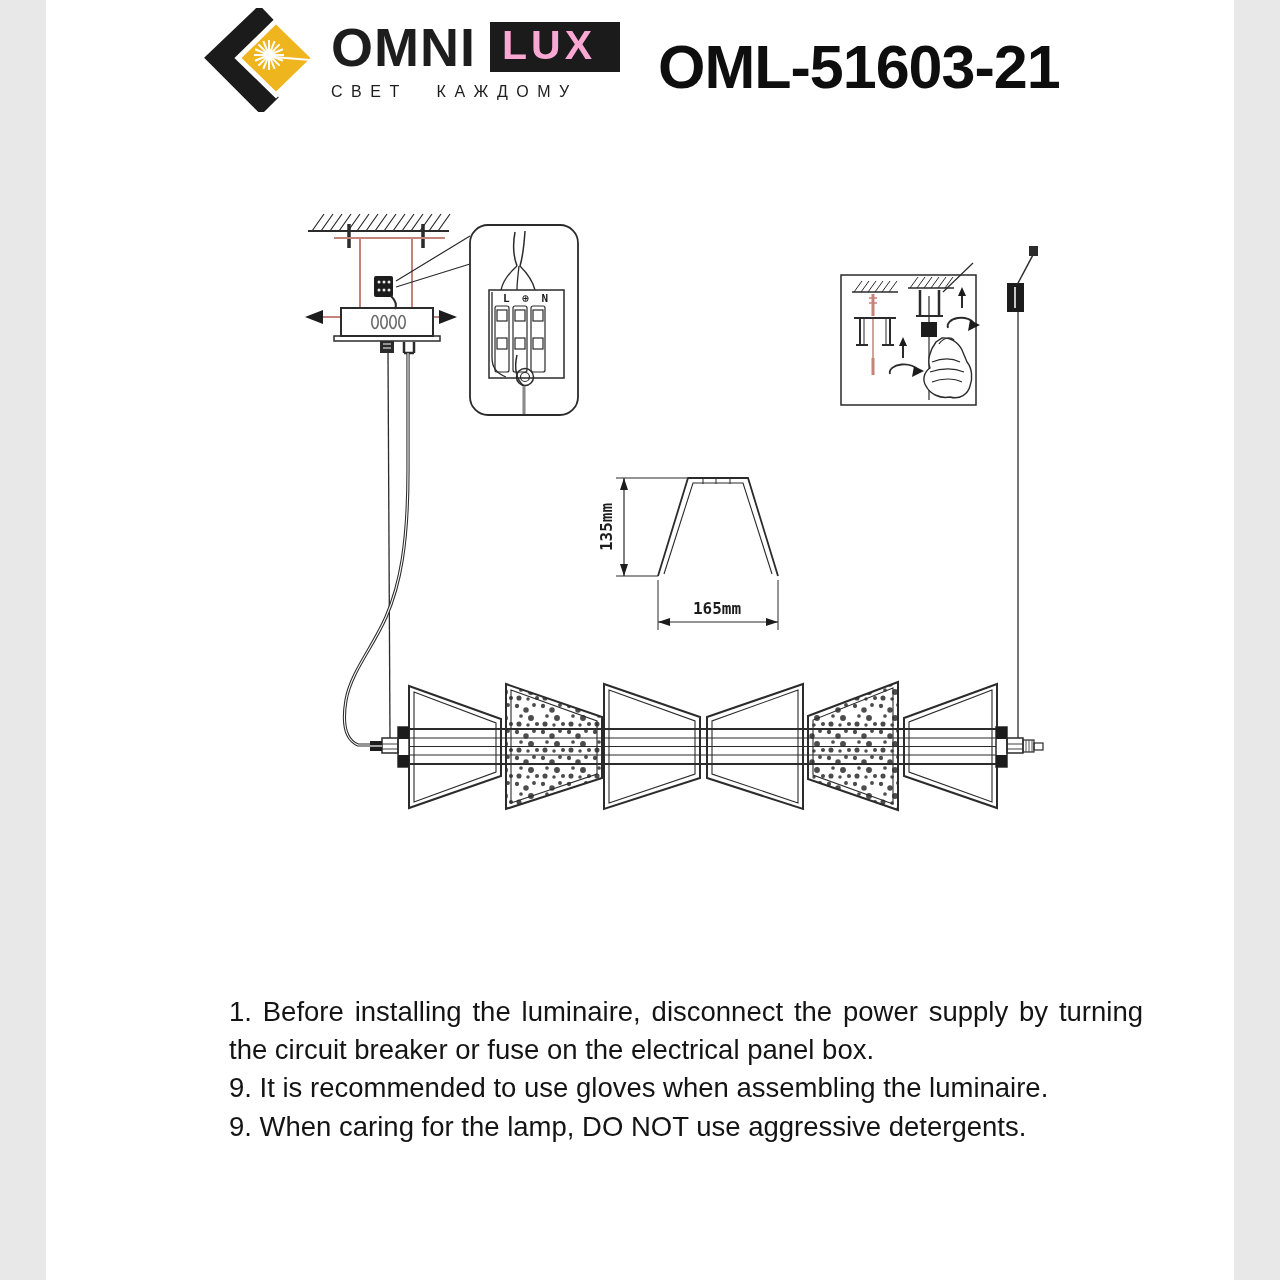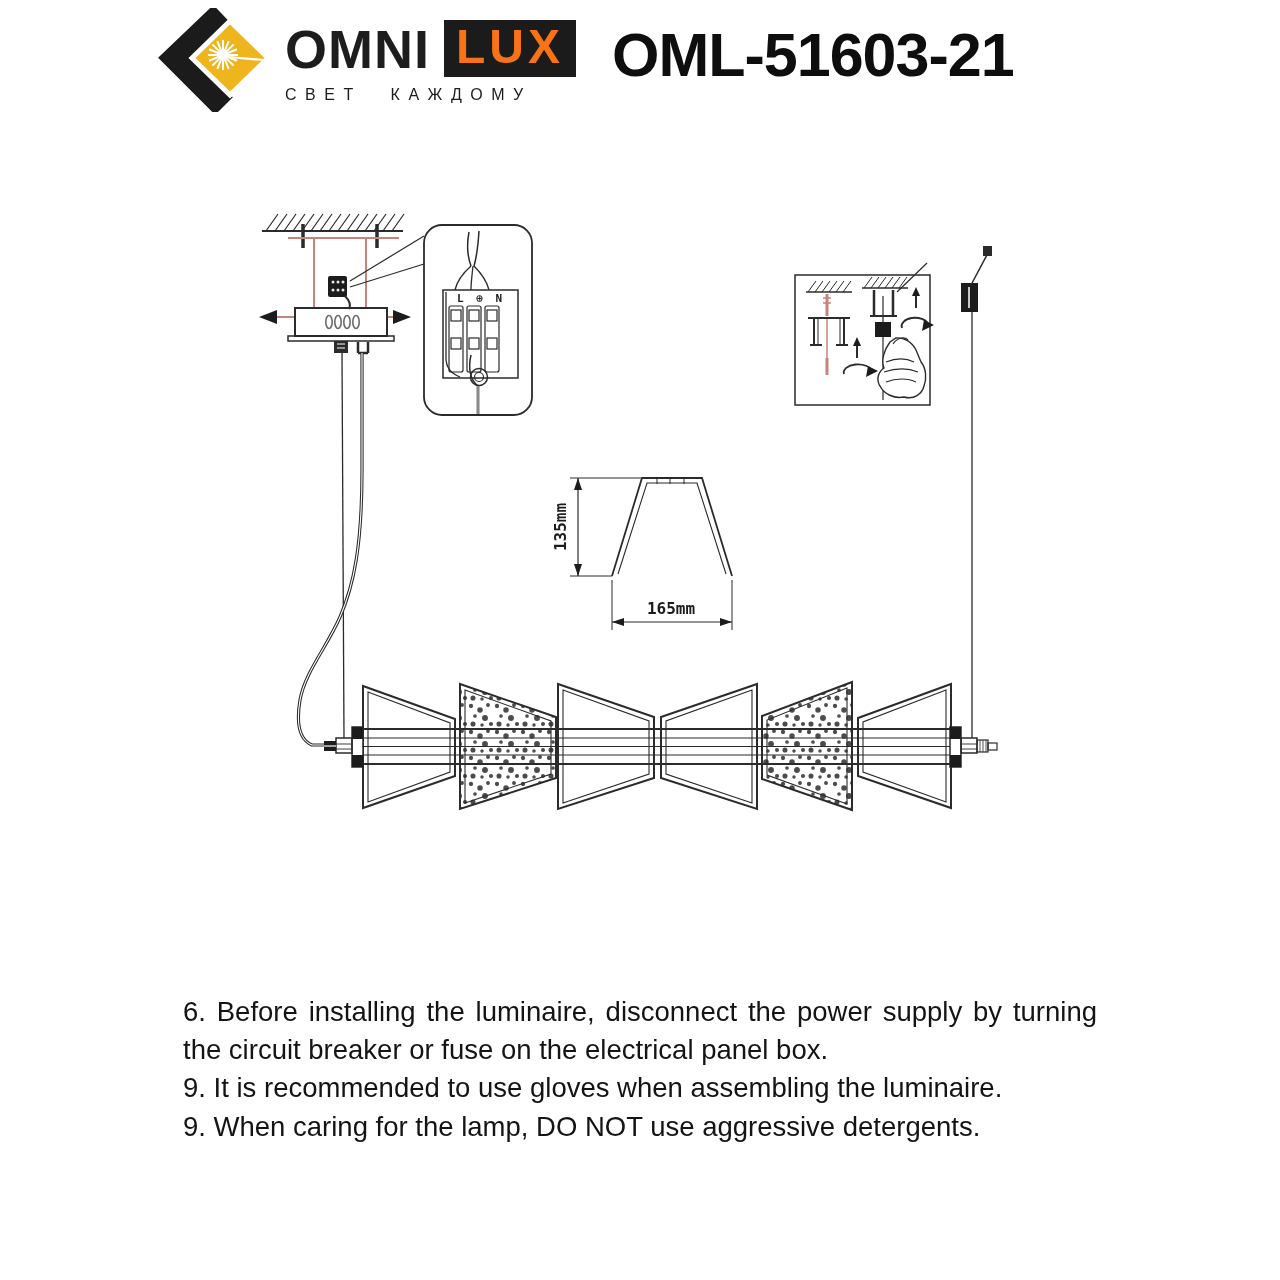--- a/index.html
+++ b/index.html
@@ -1,38 +1,38 @@
 <!DOCTYPE html>
 <html><head>
 <meta charset="utf-8">
 <style>
   html,body { margin:0; padding:0; background:#e8e8e8; }
   .page {
-    position:relative; width:1280px; height:1280px; background:#ffffff;
+    position:relative; width:1188px; height:1280px; background:#ffffff;
     font-family:"Liberation Sans","DejaVu Sans",sans-serif; color:#111;
     overflow:hidden; margin:0 auto;
   }
   
   .logo-icon { position:absolute; left:158px; top:8px; width:120px; height:104px; }
   .logo-text { position:absolute; left:285px; top:20px; }
   .brand-row { display:flex; align-items:center; }
   .brand-name {
     font-size:54px; font-weight:700; letter-spacing:1px; color:#1d1d1d; line-height:1;
   }
   .brand-suffix {
-    margin-left:14px; background:#1b1b1b; color:#f97316;
-    font-size:48px; font-weight:700; letter-spacing:4px; line-height:1;
-    padding:3px 12px 6px 12px;
+    margin-left:14px; background:#1b1b1b; color:#f9a8d4;
+    font-size:41px; font-weight:700; letter-spacing:4px; line-height:1;
+    padding:3px 24px 6px 12px;
   }
   .brand-tagline {
     margin-top:9px; font-size:16px; font-weight:500; letter-spacing:8.5px;
     word-spacing:16px; color:#1d1d1d; white-space:nowrap;
   }
   .model-number {
-    position:absolute; left:612px; top:20px; font-size:61px; font-weight:700;
+    position:absolute; left:612px; top:32px; font-size:61px; font-weight:700;
     letter-spacing:-1px; color:#0e0e0e; white-space:nowrap;
   }
   
   .art { position:absolute; left:0; top:0; width:1280px; height:1280px; }
   .art text { font-family:"DejaVu Sans Mono","Liberation Mono",monospace; fill:#1c1c1c; stroke:none; }
   
   .instructions {
     position:absolute; left:183px; top:993px; width:914px;
     font-size:27.5px; line-height:1.39; color:#141414;
     text-align:justify; text-align-last:left;
@@ -244,18 +244,18 @@
           <path d="M961,744 H977 M961,749 H977" stroke-width="0.9"></path>
           <rect x="977" y="740" width="11" height="12" stroke-width="1.2"></rect>
           <path d="M980,740 V752 M983,740 V752 M986,740 V752" stroke-width="0.8"></path>
           <rect x="988" y="743" width="9" height="7" stroke-width="1.2"></rect>
         </g>
       </g>
     </g>
   </svg>
 
   <section class="instructions">
-    <p>6. Before installing the luminaire, disconnect the power supply by turning the circuit breaker or fuse on the electrical panel box.</p>
+    <p>1. Before installing the luminaire, disconnect the power supply by turning the circuit breaker or fuse on the electrical panel box.</p>
     <p>9. It is recommended to use gloves when assembling the luminaire.</p>
     <p>9. When caring for the lamp, DO NOT use aggressive detergents.</p>
   </section>
 
 </div>
 
 </body></html>

